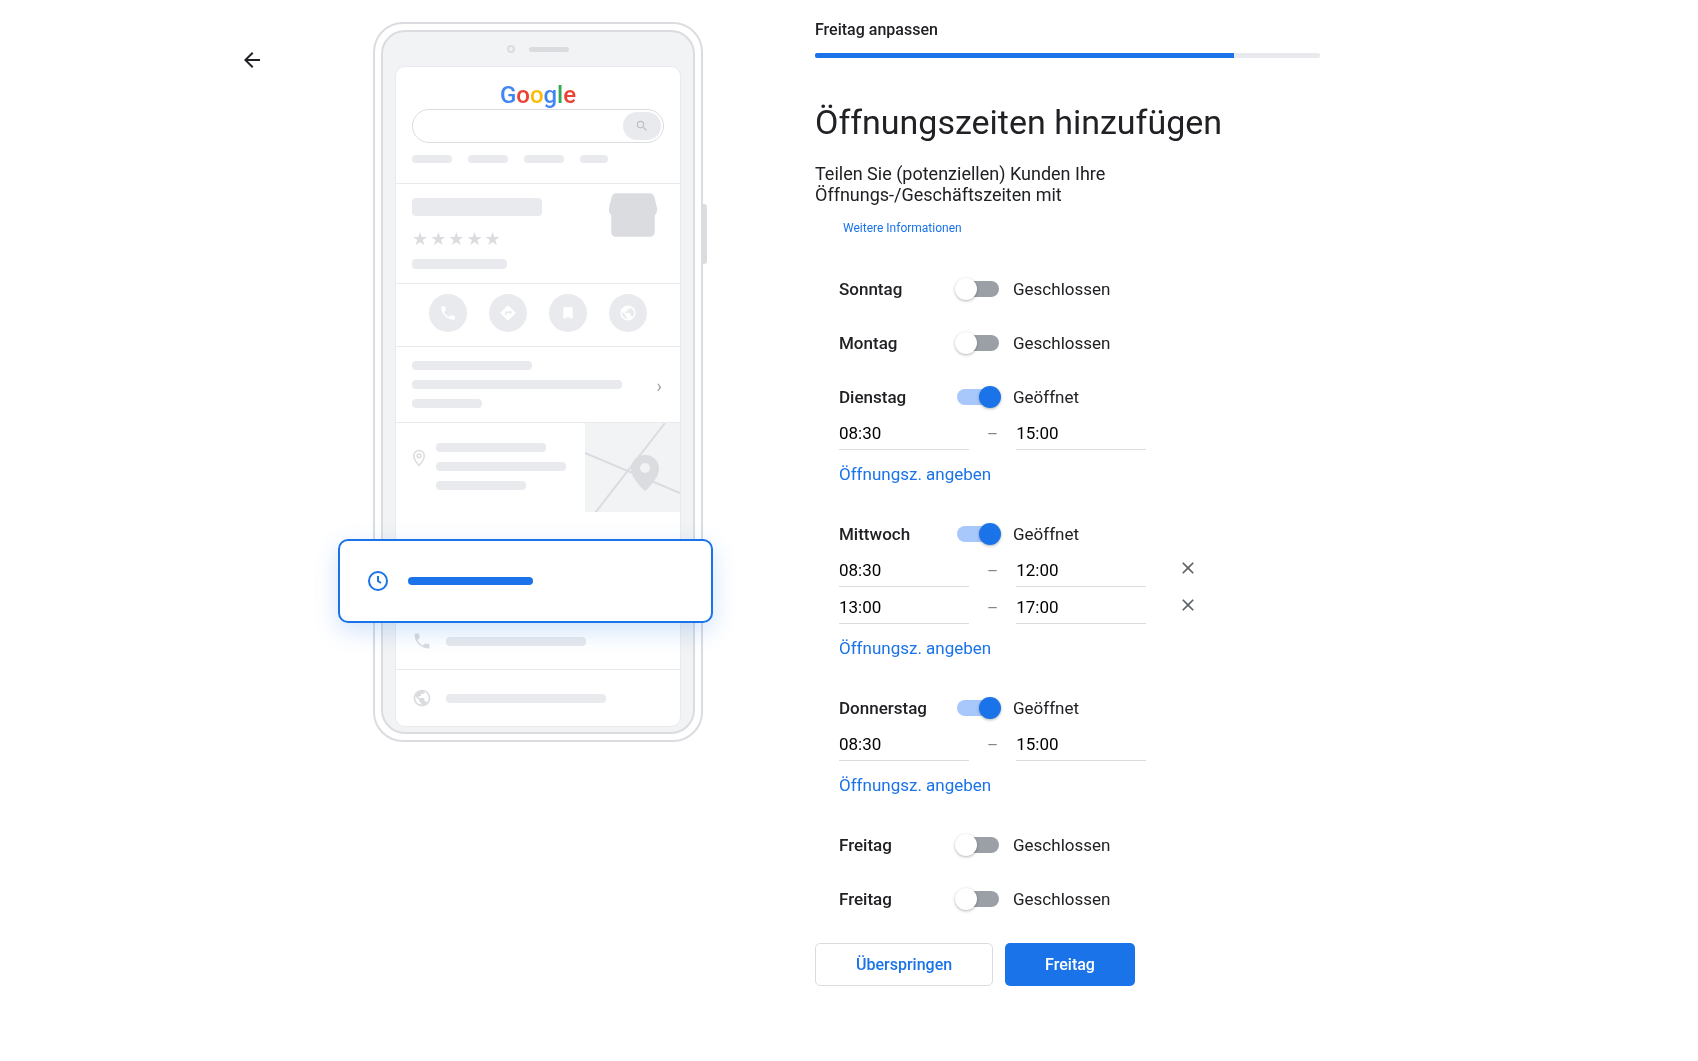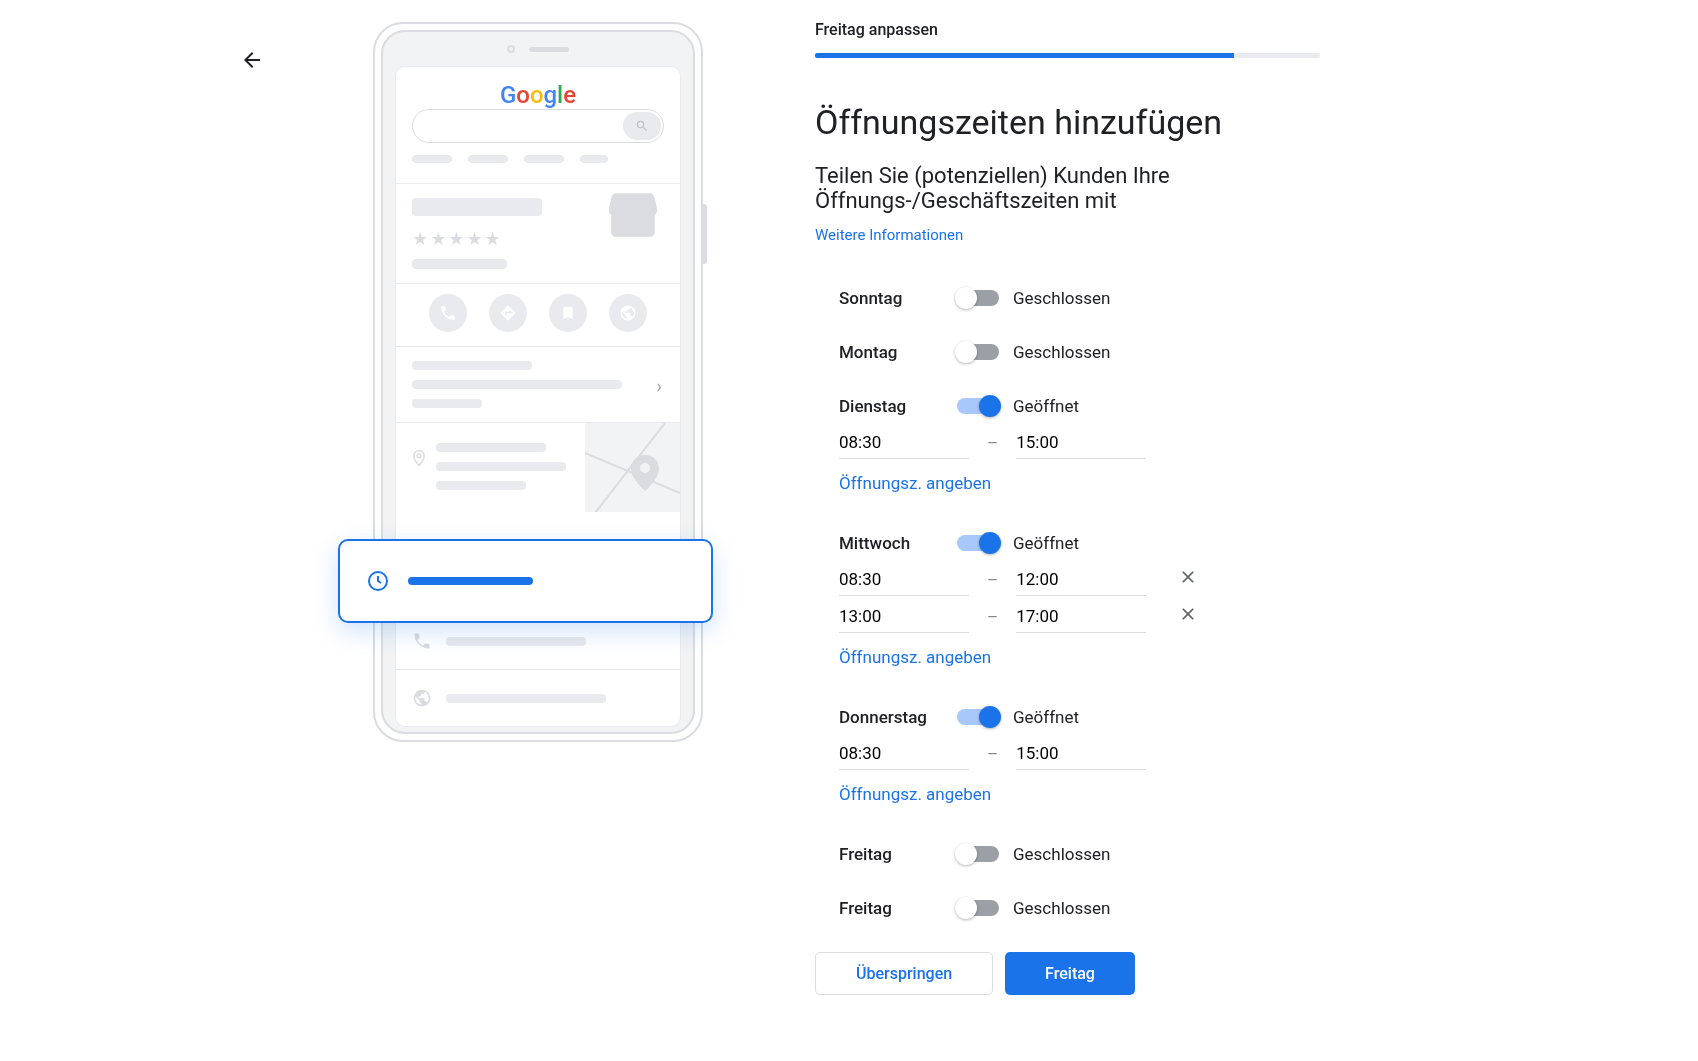--- a/index.html
+++ b/index.html
@@ -259,31 +259,32 @@
       background: #1a73e8;
     }
 
     .page-title {
       font-size: 34px;
       font-weight: 400;
       margin-bottom: 21px;
     }
 
     .subtitle {
-      font-size: 22px;
+      font-size: 18px;
       color: #202124;
       margin-bottom: 12px;
     }
 
     .info-link {
       color: #1a73e8;
-      font-size: 15px;
+      font-size: 12px;
       cursor: pointer;
       display: inline-block;
       margin-bottom: 44px;
+      margin-left: 28px;
     }
 
     .day-row {
       display: flex;
       align-items: center;
       margin-bottom: 10px;
     }
 
     .day-label {
       width: 118px;

